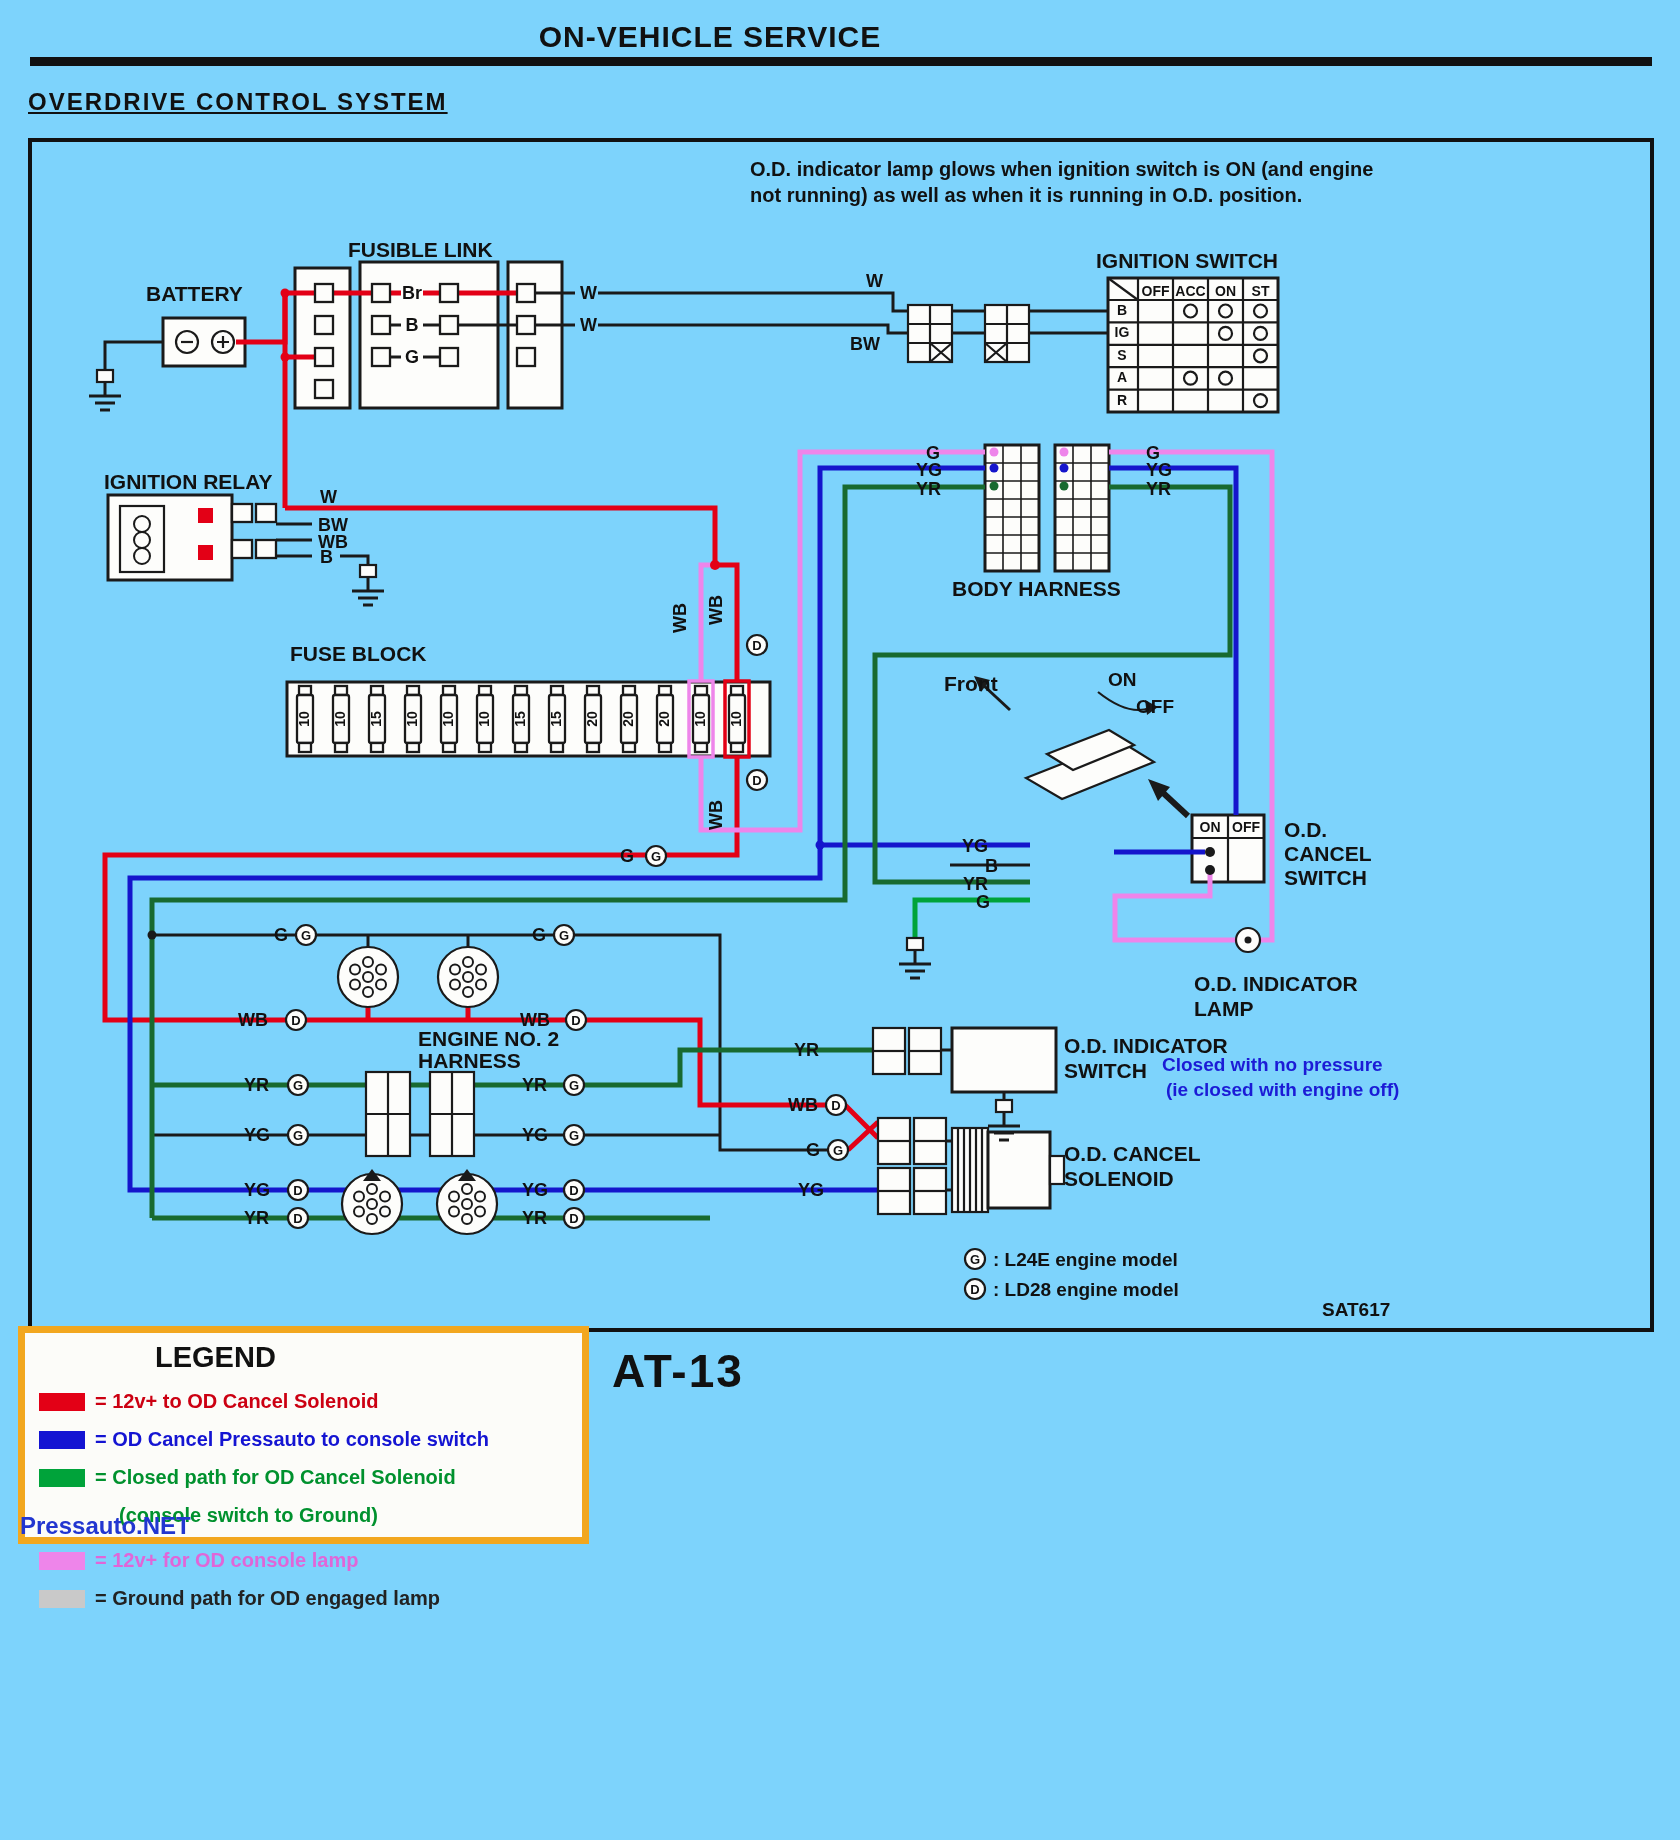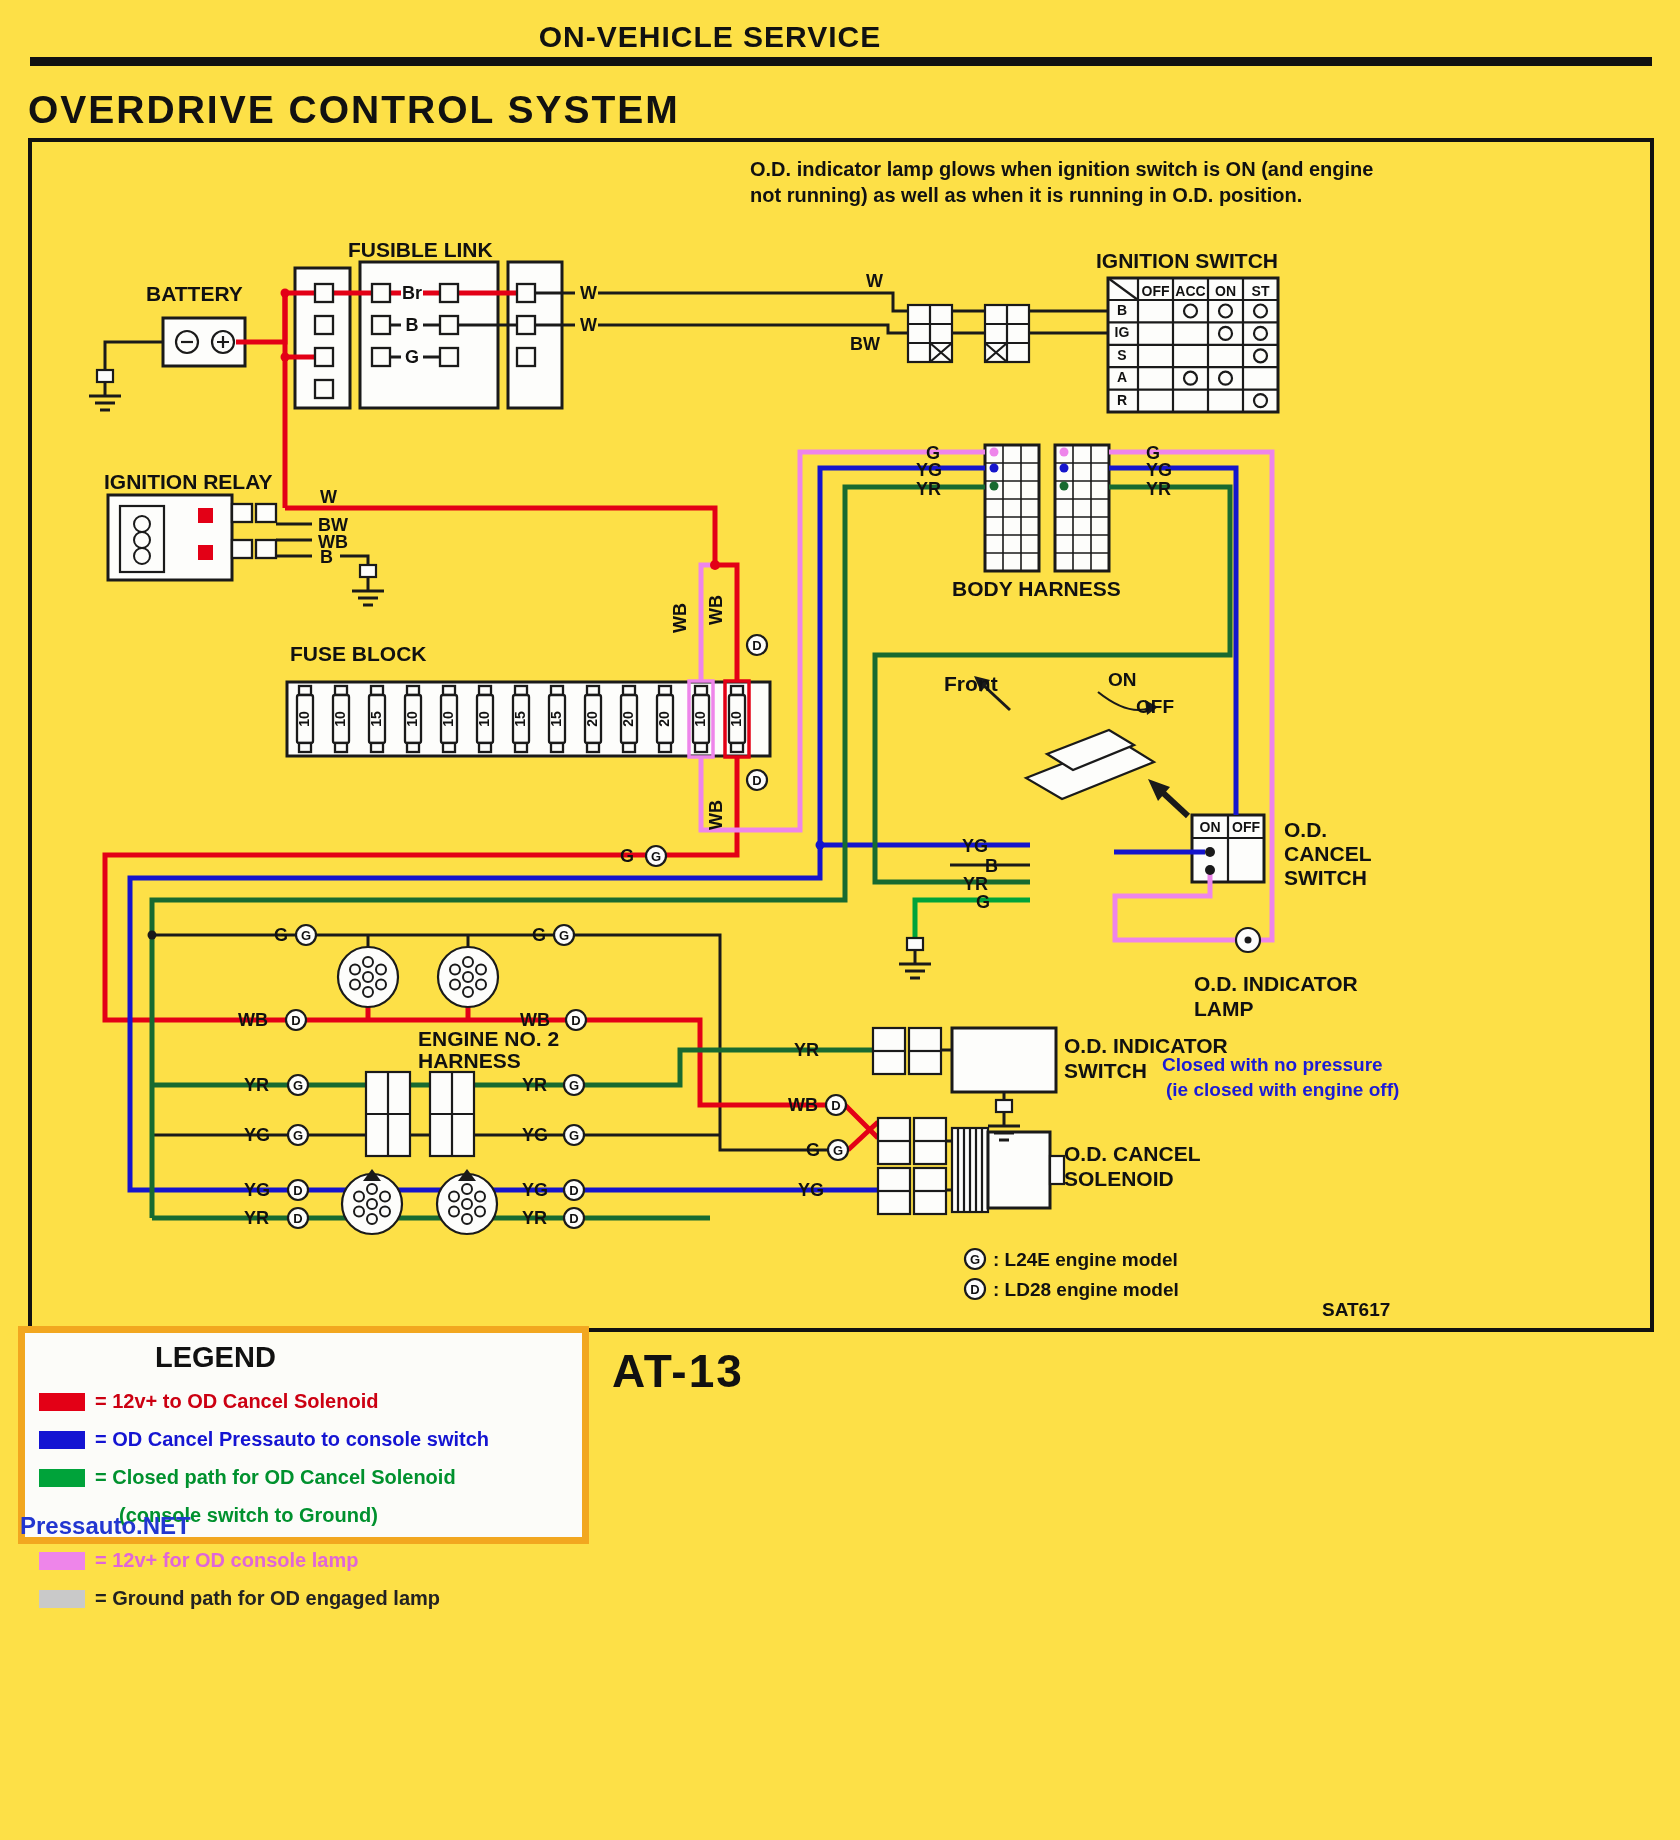--- a/index.html
+++ b/index.html
@@ -1,22 +1,22 @@
 <!DOCTYPE html>
 <html style="--c-red: #e30016; --c-blue: #1515cc; --c-pink: #ee85ea; --c-dark_green: #186a30; --c-green: #00a33a; --c-legend_border: #f2a71f; --c-note_blue: #1b1bd6; --c-watermark: #2236d0;"><head>
 <meta charset="utf-8">
 <style>
   html,body{margin:0;padding:0;background:#e9e9e9;}
-  .page{position:relative;width:1680px;height:1840px;background:#fde047;
+  .page{position:relative;width:1680px;height:1840px;background:#7dd3fc;
         font-family:"Liberation Sans",sans-serif;overflow:hidden;}
   .hdr{position:absolute;left:30px;top:20px;width:1360px;text-align:center;
        font-size:30px;font-weight:bold;letter-spacing:1px;color:#111;}
   .rule{position:absolute;left:30px;top:57px;width:1622px;height:9px;background:#111;}
-  .ttl{position:absolute;left:28px;top:88px;font-size:39px;font-weight:bold;
-       letter-spacing:2px;color:#111;}
+  .ttl{position:absolute;left:28px;top:88px;font-size:24px;font-weight:bold;
+       letter-spacing:2px;color:#111;text-decoration:underline;}
   .at{position:absolute;left:612px;top:1344px;font-size:46px;font-weight:bold;
       letter-spacing:2px;color:#111;}
   .legend{position:absolute;left:18px;top:1326px;width:571px;height:218px;
           border:7px solid var(--c-legend_border,#f2a71f);background:#fcfcf9;
           padding:6px 0 0 14px;box-sizing:border-box;}
   .legend-title{font-size:29px;font-weight:bold;margin:2px 0 4px 116px;color:#111;}
   .lrow{display:flex;align-items:center;margin-top:17px;height:21px;}
   .lrow.gap{margin-top:24px;}
   .lsw{width:46px;height:18px;margin-right:10px;flex:0 0 46px;}
   .lrow.indent .lsw{visibility:hidden;}

